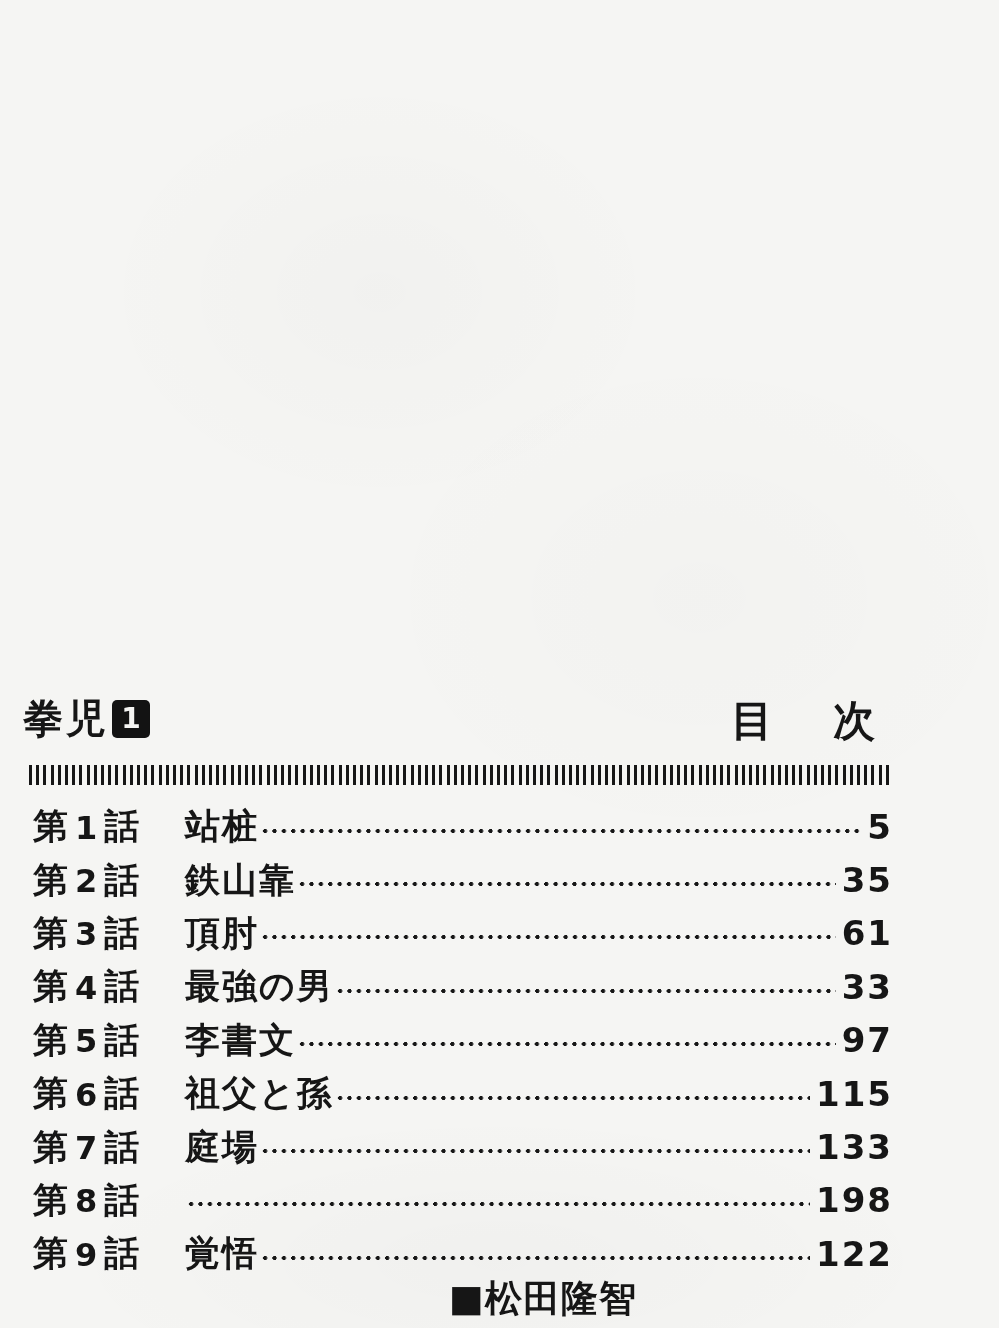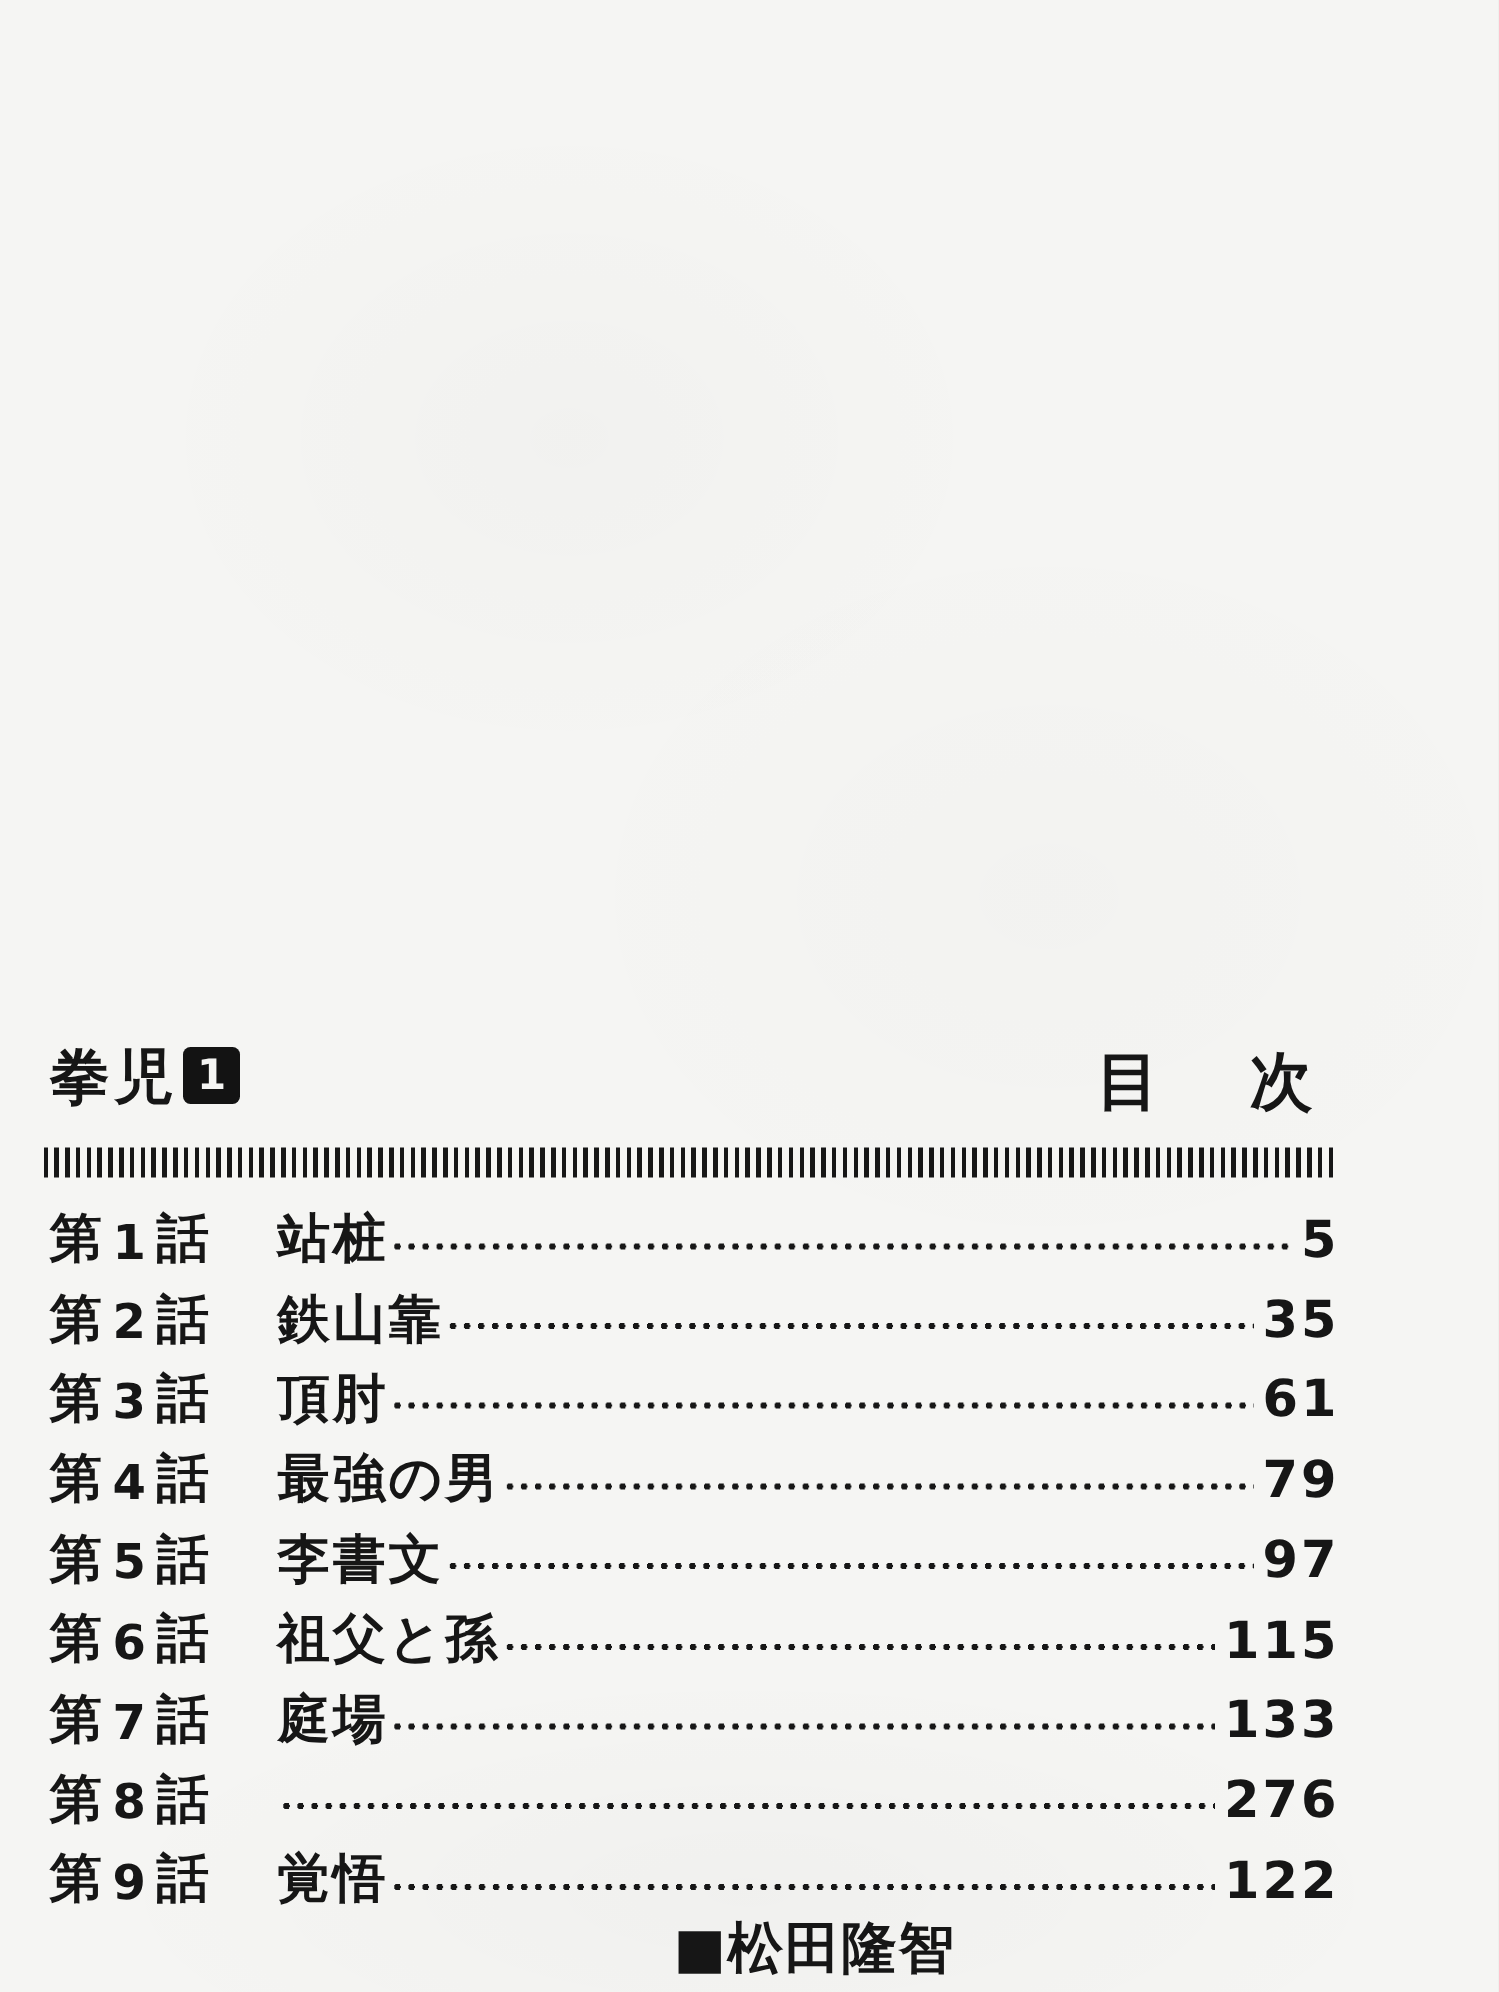--- a/index.html
+++ b/index.html
@@ -23,24 +23,24 @@
     inset: 0;
     background:
       radial-gradient(420px 320px at 38% 22%, rgba(0,0,0,0.015), transparent 70%),
       radial-gradient(500px 380px at 70% 45%, rgba(0,0,0,0.012), transparent 70%),
       radial-gradient(600px 200px at 50% 95%, rgba(0,0,0,0.02), transparent 75%);
     pointer-events: none;
   }
 
   .series {
     position: absolute;
-    left: 33px;
+    left: 23px;
     top: 698px;
     display: flex;
-    align-items: flex-start;
+    align-items: flex-end;
     font-size: 40px;
     font-weight: bold;
     letter-spacing: 3px;
     line-height: 1;
   }
   .volbox {
     width: 38px;
     height: 38px;
     margin-left: 3px;
     background: #131313;
@@ -195,21 +195,21 @@
   </div>
 
   <div class="row">
     <span class="chap">
       <span>第</span>
       <span class="num">4</span>
       <span>話</span>
     </span>
     <span class="title">最強の男</span>
     <span class="leader"></span>
-    <span class="pagenum">79</span>
+    <span class="pagenum">33</span>
   </div>
 
   <div class="row">
     <span class="chap">
       <span>第</span>
       <span class="num">5</span>
       <span>話</span>
     </span>
     <span class="title">李書文</span>
     <span class="leader"></span>
@@ -238,21 +238,21 @@
     <span class="pagenum">133</span>
   </div>
 
   <div class="row">
     <span class="chap">
       <span>第</span>
       <span class="num">8</span>
       <span>話</span>
     </span>
     <span class="leader"></span>
-    <span class="pagenum">276</span>
+    <span class="pagenum">198</span>
   </div>
 
   <div class="row">
     <span class="chap">
       <span>第</span>
       <span class="num">9</span>
       <span>話</span>
     </span>
     <span class="title">覚悟</span>
     <span class="leader"></span>

